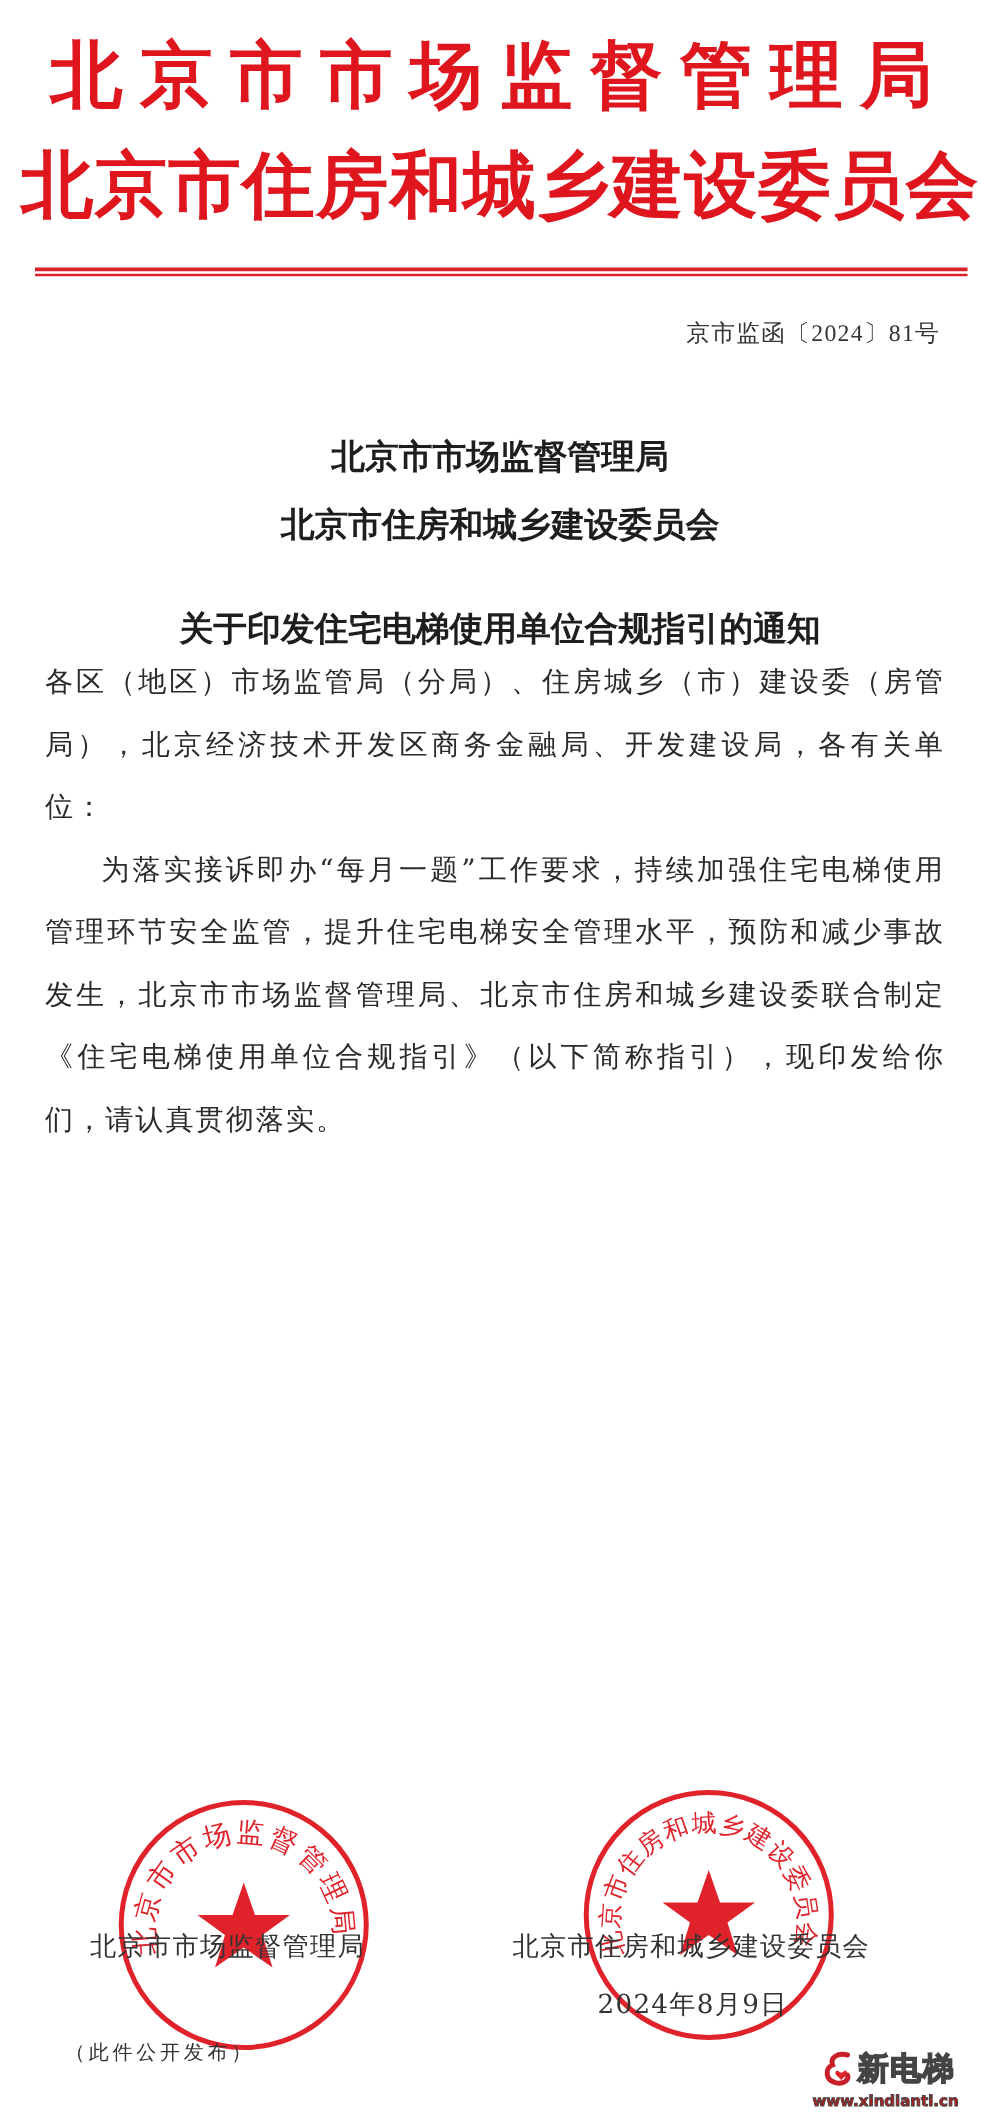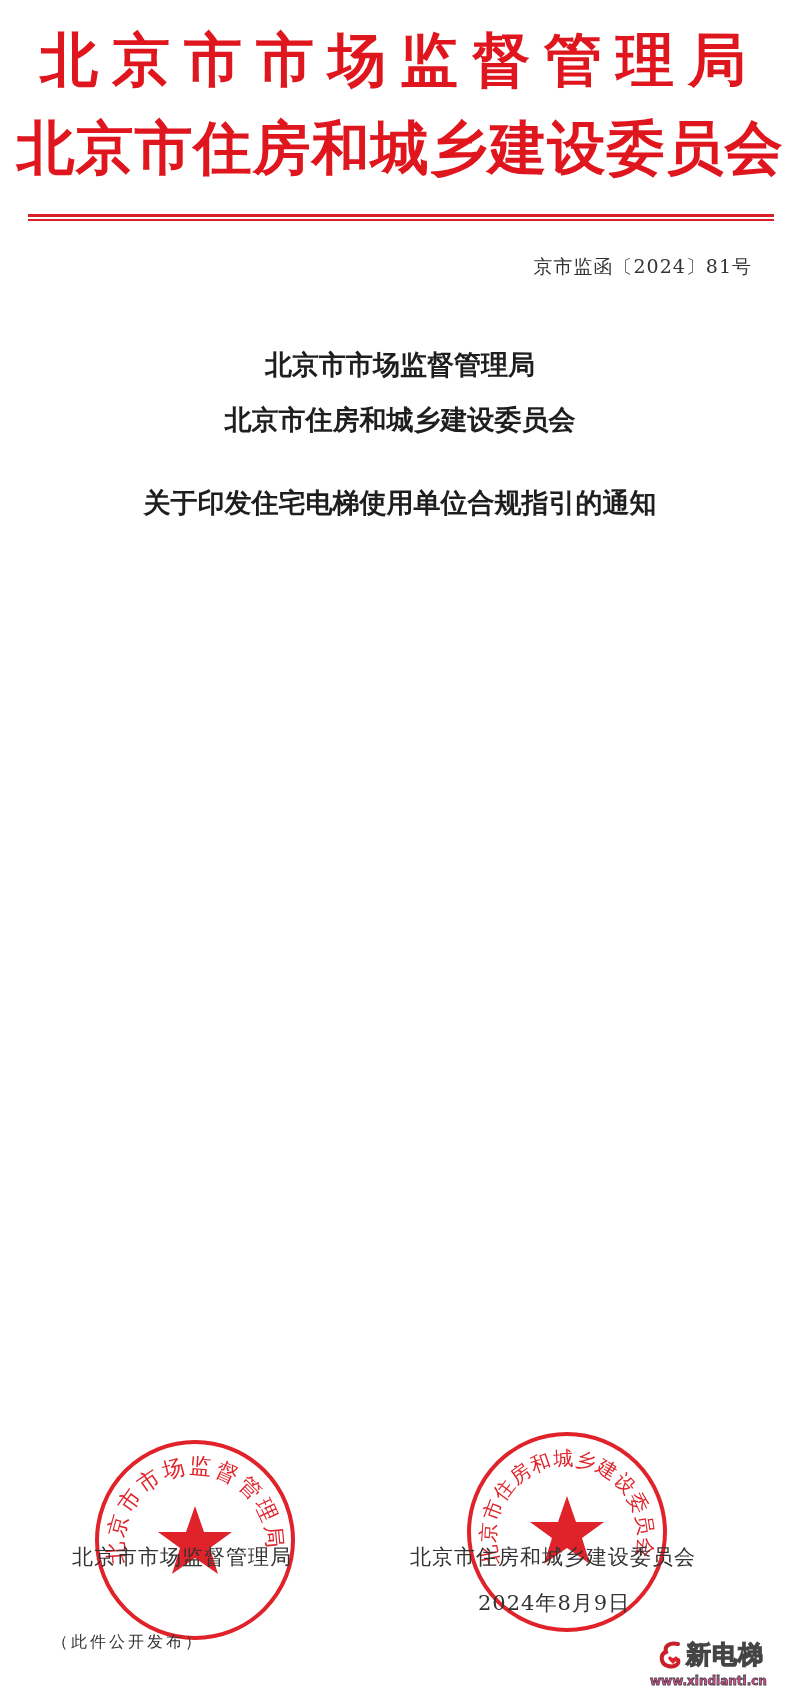--- a/index.html
+++ b/index.html
@@ -15,20 +15,21 @@
   .ht1 { top: 22px; font-size: 58px; letter-spacing: 14px; }
   .ht2 { top: 110px; font-size: 58px; letter-spacing: 1px; }
   .red-rule {
     position: absolute; left: 28px; width: 746px; top: 214px; height: 8px;
   }
   .red-rule .a { position:absolute; left:0; right:0; top:0; height:3px; background:#d92028; }
   .red-rule .b { position:absolute; left:0; right:0; top:5px; height:2px; background:#d92028; }
   .doc-number {
     position: absolute; top: 254px; right: 48px; font-size: 19px; color: #333;
     letter-spacing: 1px;
+    font-family: Liberation Serif, serif;
   }
   .doc-title {
     position: absolute; left: 0; width: 800px; text-align: center;
     font-weight: bold; font-size: 27px; color: #1e1e1e; letter-spacing: 0px; white-space: nowrap;
   }
   .dt1 { top: 347px; } .dt2 { top: 402px; } .dt3 { top: 457px; margin-top: 28px; }
   .body-text {
     position: absolute; left: 36px; width: 720px; font-size: 22.5px; line-height: 50px;
     color: #2b2b2b; text-align: justify; letter-spacing: 1.6px;
   }
@@ -44,40 +45,42 @@
   }
   .public-note { position: absolute; left: 52px; top: 1632px; font-size: 16px; color: #333; letter-spacing: 3px; }
   .watermark { position: absolute; left: 658px; top: 1640px; }
   .wm-logo { position:absolute; left:0; top:0; width:26px; height:30px; }
   .wm-text {
     position: absolute; left: 28px; top: -2px; font-family: Liberation Mono, monospace; font-weight: bold;
     font-size: 25px; color: #fff; -webkit-text-stroke: 1.2px #444; letter-spacing: 1px; white-space: nowrap;
   }
   .wm-url {
     position: absolute; left: -8px; top: 34px; font-family: "DejaVu Sans", sans-serif; font-weight: bold;
-    font-size: 12px; color: #ec4899; -webkit-text-stroke: 0.8px #444; white-space: nowrap;
+    font-size: 12px; color: #b91c1c; -webkit-text-stroke: 0.8px #444; white-space: nowrap;
   }
 </style>
 </head>
 <body>
 
 <div class="header-title ht1">北京市市场监督管理局</div>
 <div class="header-title ht2">北京市住房和城乡建设委员会</div>
 <div class="red-rule">
     <div class="a"></div>
     <div class="b"></div>
   </div>
 
 <div class="doc-number">京市监函〔2024〕81号</div>
 
 <div class="doc-title dt1">北京市市场监督管理局</div>
 <div class="doc-title dt2">北京市住房和城乡建设委员会</div>
 <div class="doc-title dt3">关于印发住宅电梯使用单位合规指引的通知</div>
 
 <div class="body-text" style="top:521px;">
+  <p>各区（地区）市场监管局（分局）、住房城乡（市）建设委（房管局），北京经济技术开发区商务金融局、开发建设局，各有关单位：</p>
+  <p class="indent">为落实接诉即办“每月一题”工作要求，持续加强住宅电梯使用管理环节安全监管，提升住宅电梯安全管理水平，预防和减少事故发生，北京市市场监督管理局、北京市住房和城乡建设委联合制定《住宅电梯使用单位合规指引》（以下简称指引），现印发给你们，请认真贯彻落实。</p>
 </div>
 
 <div class="seal" style="left:95px; top:1440px;">
   <svg width="192" height="192" viewBox="0 0 192 192">
     <defs>
         <path id="arcL" d="M 30 130 A 72 72 0 1 1 162 130"></path>
       </defs>
     <text font-size="22" fill="#e0232b" font-family="DejaVu Serif, serif" letter-spacing="3">
       <textPath href="#arcL" startOffset="4%">北京市市场监督管理局</textPath>
     </text>

